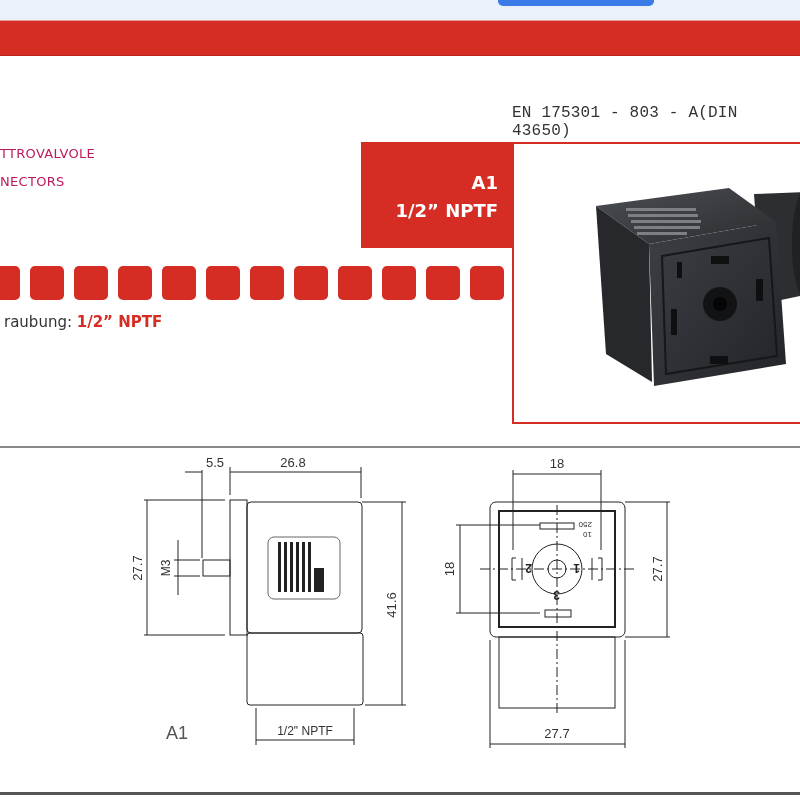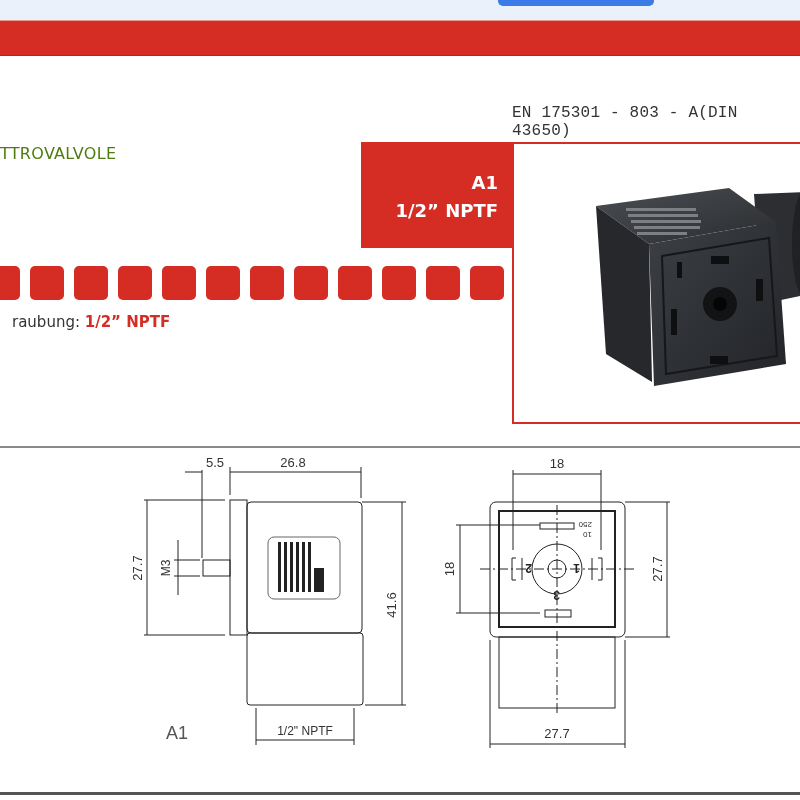--- a/index.html
+++ b/index.html
@@ -1,45 +1,46 @@
 <!DOCTYPE html>
 <html><head>
 <meta charset="utf-8">
 <style>
   html,body{margin:0;padding:0;}
   body{width:800px;height:800px;position:relative;overflow:hidden;background:#fff;font-family:"DejaVu Sans","Liberation Sans",sans-serif;}
   .topbar{position:absolute;left:0;top:0;width:800px;height:20px;background:#eaf1fb;}
   .topbtn{position:absolute;left:498px;top:0;width:156px;height:6px;background:#3b7be8;border-radius:0 0 5px 5px;}
   .redband{position:absolute;left:0;top:20px;width:800px;height:34px;background:#d52d24;border-top:1px solid #e89a94;border-bottom:1px solid #b9261f;}
   .std{position:absolute;left:512px;top:104px;font-size:16px;color:#333;letter-spacing:0.2px;font-family:Liberation Mono, monospace;}
-  .title{position:absolute;left:0;top:140px;font-size:16px;line-height:28px;color:#4d7c0f;letter-spacing:0.3px;}
+  .title{position:absolute;left:0;top:140px;font-size:13px;line-height:28px;color:#be185d;letter-spacing:0.3px;}
   .labelbox{position:absolute;left:361px;top:142px;width:151px;height:106px;background:#d52d24;color:#fff;font-weight:bold;text-align:right;}
   .labelbox .l1{position:absolute;right:14px;top:30px;font-size:18px;}
   .labelbox .l2{position:absolute;right:14px;top:58px;font-size:18px;}
   .photo{position:absolute;left:512px;top:142px;width:300px;height:282px;border:2px solid #d52d24;box-sizing:border-box;background:#fff;}
   .dots{position:absolute;left:0;top:266px;height:34px;width:512px;overflow:hidden;}
   .dot{position:absolute;top:0;width:34px;height:34px;background:#d52d24;border-radius:5px;}
-  .thread{position:absolute;left:12px;top:313px;font-size:15px;color:#333;}
+  .thread{position:absolute;left:4px;top:313px;font-size:15px;color:#333;}
   .thread .v{color:#d52d24;font-weight:bold;}
   .sep1{position:absolute;left:0;top:446px;width:800px;height:2px;background:#8a8a8a;}
   .sep2{position:absolute;left:0;top:792px;width:800px;height:3px;background:#555;}
   svg text{font-family:"Liberation Sans","DejaVu Sans",sans-serif;}
 </style>
 </head>
 <body>
 
 <div class="topbar">
   <div class="topbtn"></div>
 </div>
 <div class="redband"></div>
 
 <div class="std">EN 175301 - 803 - A(DIN 43650)</div>
 
 <div class="title">
   <div>TTROVALVOLE</div>
+  <div>NECTORS</div>
 </div>
 
 <div class="labelbox">
   <div class="l1">A1</div>
   <div class="l2">1/2” NPTF</div>
 </div>
 
 <div class="photo">
   <svg width="296" height="278" viewBox="0 0 296 278">
     <defs>

